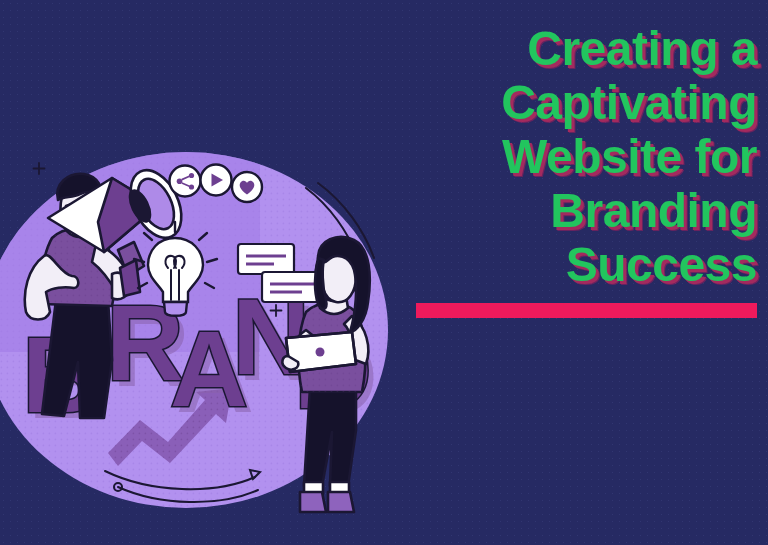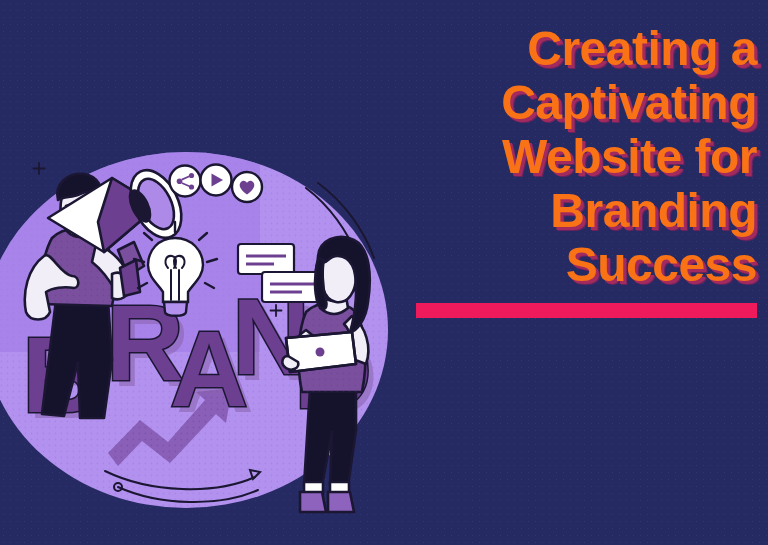--- a/index.html
+++ b/index.html
@@ -39,21 +39,21 @@
     position:absolute;
     right:11px;
     top:22px;
     width:350px;
     text-align:right;
   }
   #headline {
     font-size:48px;
     line-height:54px;
     font-weight:bold;
-    color:#f97316;
+    color:#22c55e;
     letter-spacing:-0.5px;
     text-shadow:3px 3px 0 #a32a5e, 4px 4px 0 rgba(228,24,90,.35);
     white-space:pre-line;
     text-align:right;
   }
   #accent-rule {
     margin-top:11px;
     margin-left:auto;
     height:15px;
     width:341px;

